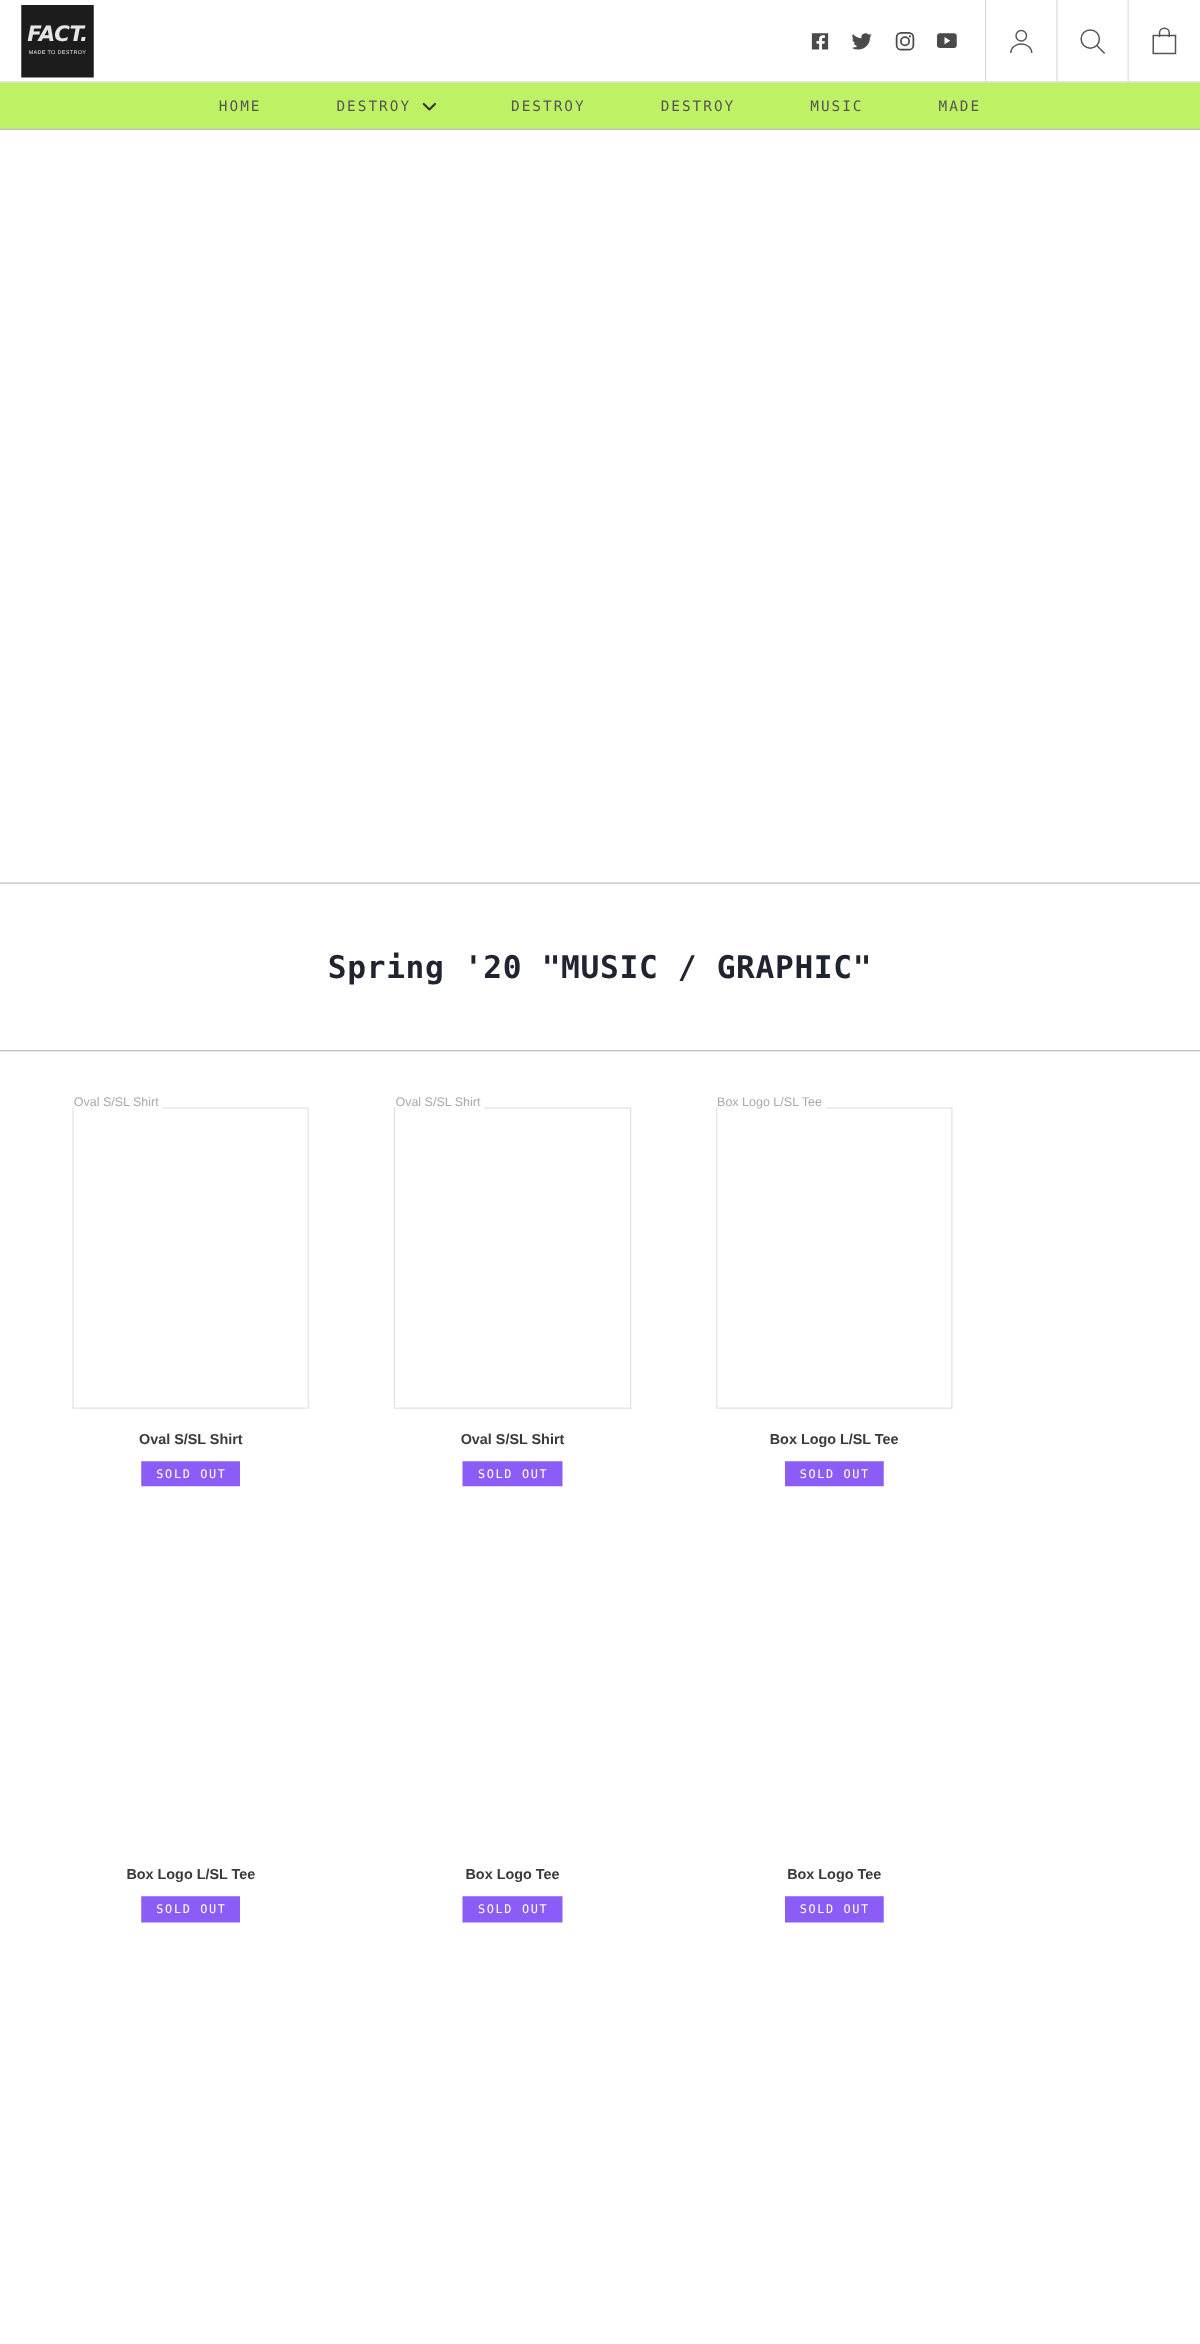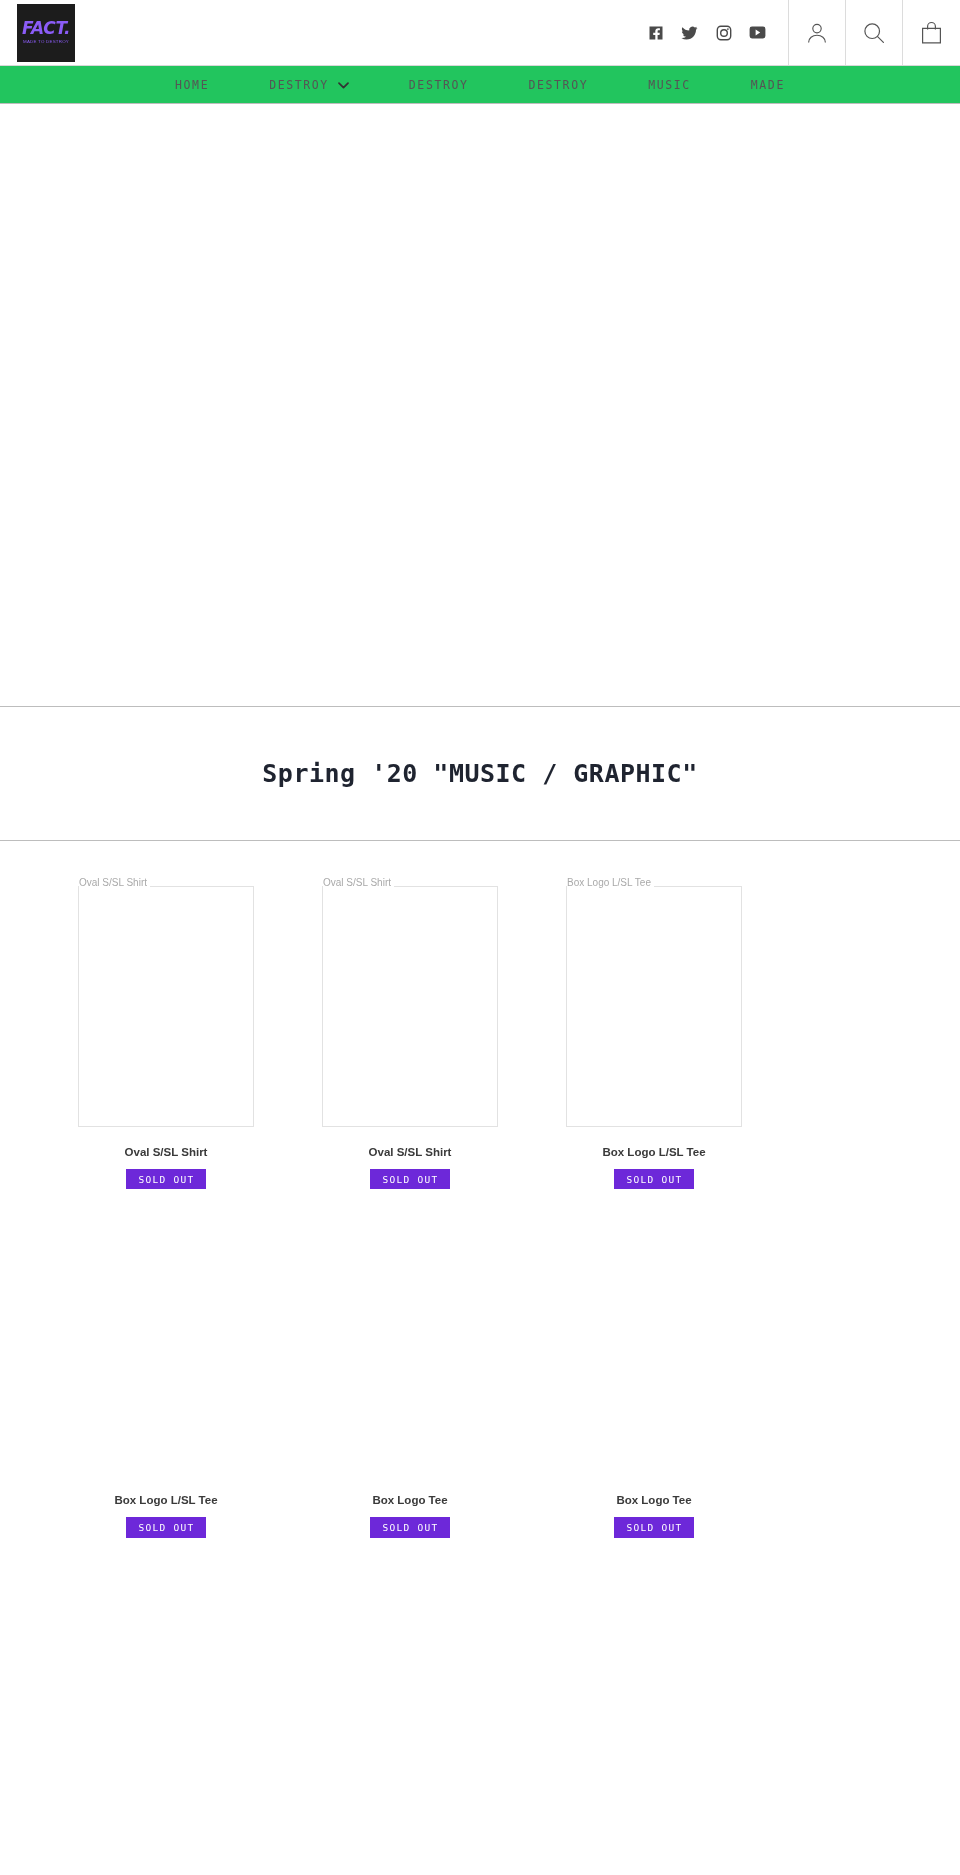--- a/index.html
+++ b/index.html
@@ -24,21 +24,21 @@
     align-items: center;
     padding-left: 17px;
   }
   .logo {
     width: 58px; height: 58px;
     background: #1c1c1c;
     display: flex;
     flex-direction: column;
     align-items: center;
     justify-content: center;
-    color: #8b5cf6;
+    color: #e5e5e5;
     overflow: hidden;
   }
   .logo-main {
     font-family: "DejaVu Sans", sans-serif;
     font-weight: bold;
     font-style: italic;
     font-size: 17px;
     letter-spacing: -0.3px;
     line-height: 1;
   }
@@ -80,21 +80,21 @@
   .util-btn.cart { width: 58px; }
   .util-btn svg { display: block; }
 
   
   .nav {
     height: 38px;
     display: flex;
     align-items: center;
     justify-content: center;
     border-bottom: 1px solid #bdbdbd;
-    background: #22c55e;
+    background: #bef264;
   }
   .nav-list {
     display: flex;
     align-items: center;
   }
   .nav-item {
     font-family: "DejaVu Sans Mono", monospace;
     font-size: 11.5px;
     letter-spacing: 1.6px;
     color: #555;
@@ -130,21 +130,21 @@
     letter-spacing: 0.5px;
     text-align: center;
   }
 
   
   .grid-wrap { padding: 0 0 40px 0; }
   .grid {
     display: grid;
     grid-template-columns: repeat(3, 1fr);
     width: 820px;
-    padding: 0 44px;
+    padding: 0 24px;
   }
   .card {
     padding: 36px 34px 0 34px;
     display: flex;
     flex-direction: column;
     align-items: center;
   }
   .card-media {
     width: 100%;
     height: 241px;
@@ -177,21 +177,21 @@
     margin-top: 27px;
     font-family: "Liberation Sans", sans-serif;
     font-weight: bold;
     font-size: 11.5px;
     color: #3a3a3a;
     text-align: center;
     line-height: 1.3;
   }
   .badge {
     margin-top: 9px;
-    background: #6d28d9;
+    background: #8b5cf6;
     color: #ffffff;
     font-family: "DejaVu Sans Mono", monospace;
     font-size: 9.5px;
     letter-spacing: 1.3px;
     padding: 6px 11px 5px 12px;
     line-height: 1;
     display: inline-block;
     white-space: nowrap;
     cursor: pointer;
   }

